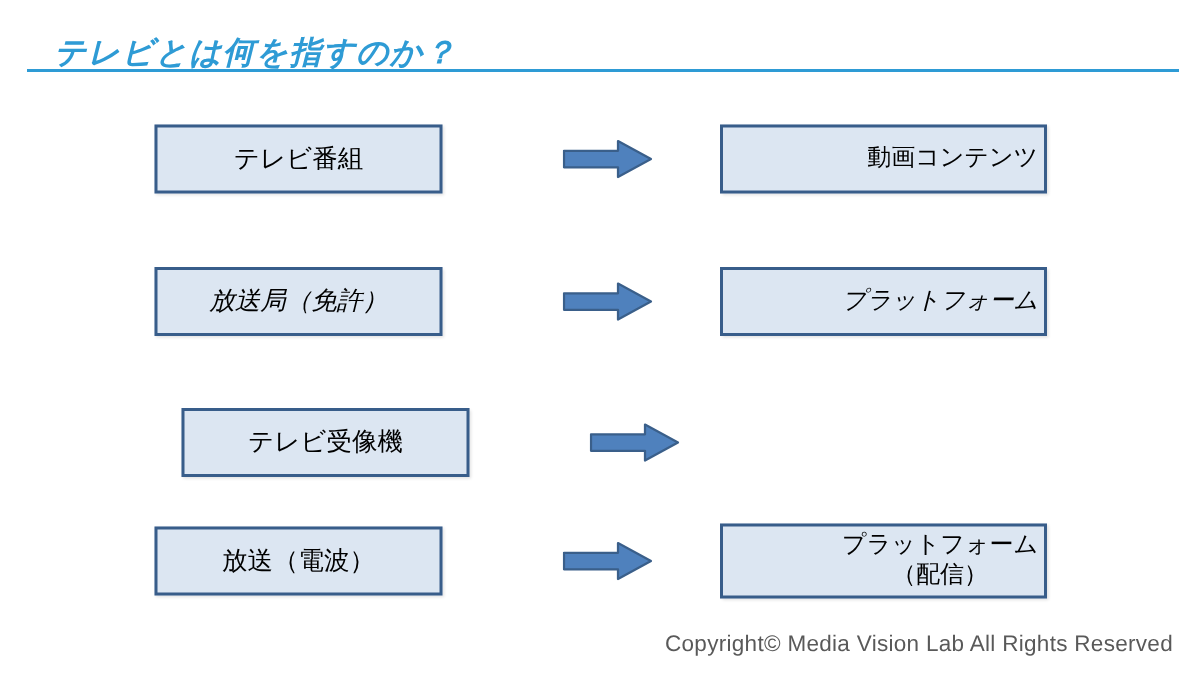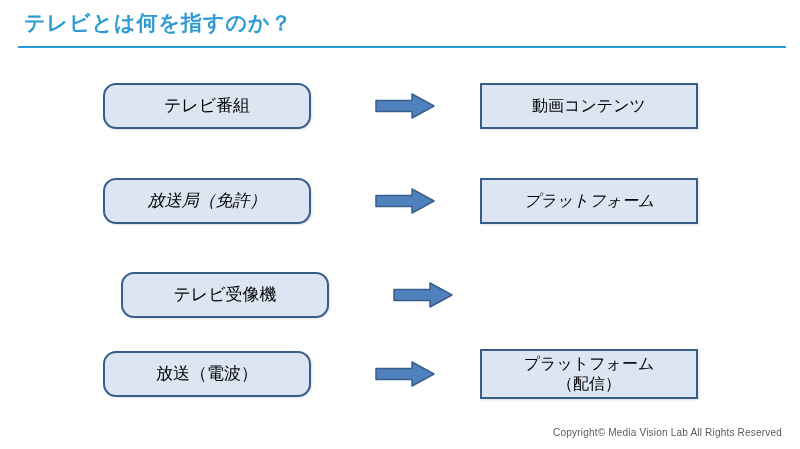--- a/index.html
+++ b/index.html
@@ -12,25 +12,26 @@
     position: relative;
     width: 800px;
     height: 449px;
     background: #ffffff;
     overflow: hidden;
   }
   .title {
     position: absolute;
     left: 24px;
     top: 9px;
-    margin: 0;
+    margin: 12px;
     font-size: 21px;
     font-weight: bold;
     letter-spacing: 1px;
     color: var(--title-color, #2e9bd5);
+    font-style: italic;
   }
   .rule {
     position: absolute;
     left: 18px;
     top: 46px;
     width: 768px;
     height: 2px;
     background: var(--title-color, #2e9bd5);
   }
   .row {
@@ -48,30 +49,30 @@
     border: 2px solid var(--box-border, #385d8a);
     display: flex;
     align-items: center;
     justify-content: center;
     text-align: center;
     color: #000000;
     box-shadow: 1px 1px 2px rgba(0,0,0,0.12);
   }
   .box.left {
     left: 103px;
-    width: 208px;
+    width: 192px;
     min-height: 46px;
     font-size: 17px;
-    border-radius: 13px;
   }
   .box.right {
     left: 480px;
     width: 218px;
     min-height: 46px;
     font-size: 16px;
+    justify-content: flex-end;
   }
   .box span {
     white-space: pre-line;
     line-height: 1.25;
     padding: 3px 4px;
   }
   .arrow {
     position: absolute;
     left: 375px;
     top: 50%;
@@ -81,21 +82,21 @@
   .arrow polygon {
     fill: var(--arrow-fill, #4f81bd);
     stroke: var(--arrow-border, #3a5f8a);
     stroke-width: 1.5;
     stroke-linejoin: round;
   }
   .copyright {
     position: absolute;
     right: 18px;
     bottom: 11px;
-    font-size: 10px;
+    font-size: 15px;
     color: #595959;
     letter-spacing: 0.2px;
   }
 </style>
 </head>
 <body>
 
 <div class="slide">
   <h1 class="title">テレビとは何を指すのか？</h1>
   <div class="rule"></div>

